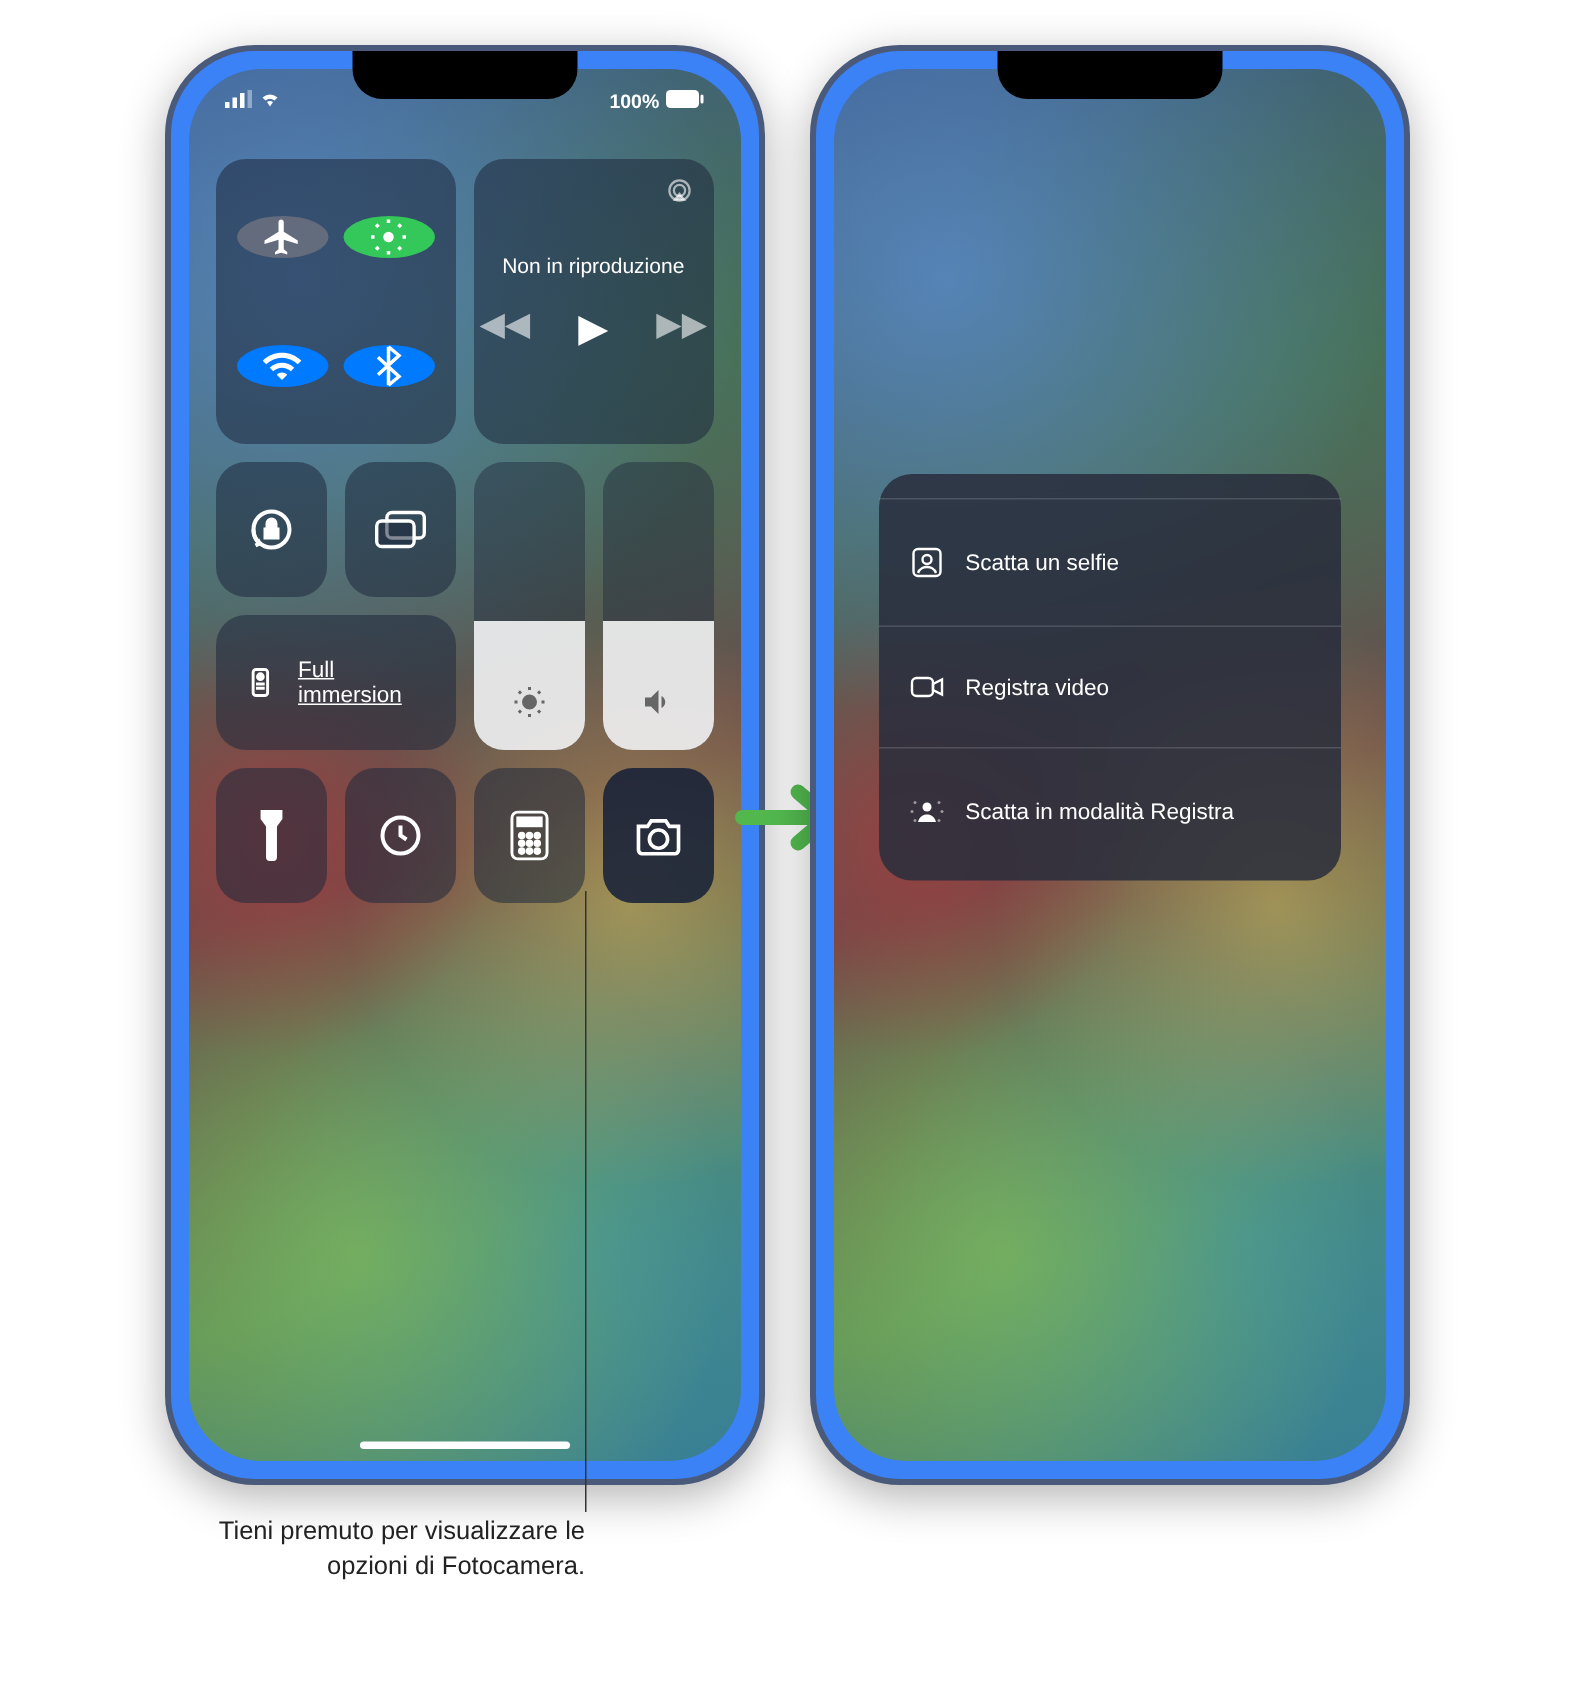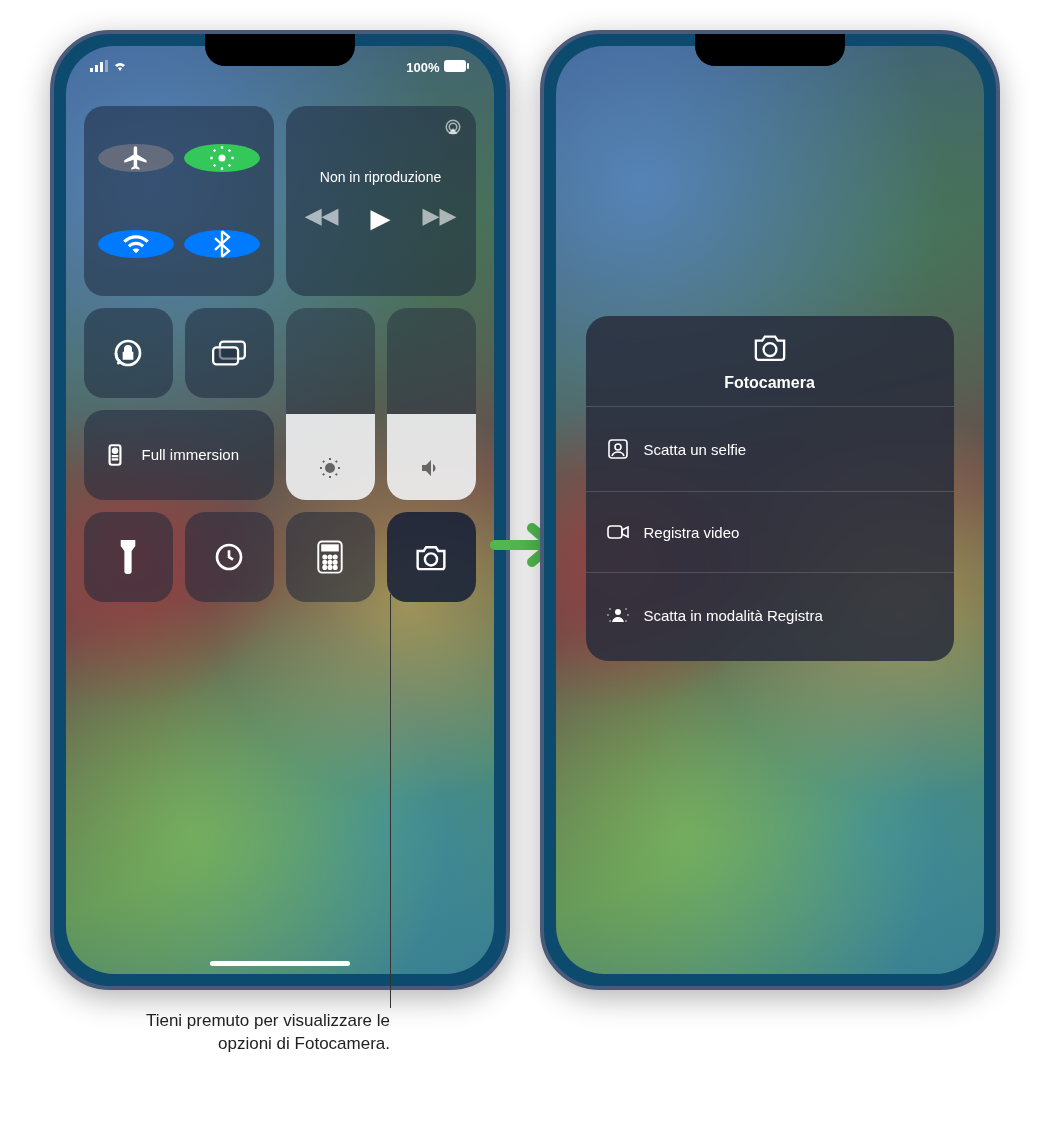--- a/index.html
+++ b/index.html
@@ -11,23 +11,23 @@
     position: relative;
   }
   .layout {
     display: flex;
     align-items: flex-start;
     justify-content: center;
     gap: 30px;
     padding: 30px 20px 0 20px;
   }
   .phone {
-    width: 460px;
+    width: 400px;
     height: 960px;
-    background: #0c4a6e;
+    background: #3b82f6;
     border-radius: 60px;
     border: 4px solid #4a5a7a;
     position: relative;
     overflow: hidden;
     box-shadow: 0 8px 30px rgba(0,0,0,0.3);
   }
   .phone-inner {
     position: absolute;
     inset: 12px;
     border-radius: 48px;
@@ -135,20 +135,21 @@
   }
   .focus-tile {
     grid-column: span 2;
     height: 90px;
     justify-content: flex-start;
     padding: 0 18px;
     gap: 14px;
     font-size: 15px;
     text-align: left;
     line-height: 1.15;
+    text-decoration: underline;
   }
   .slider-tile {
     height: 192px;
     position: relative;
     overflow: hidden;
     background: rgba(30,40,60,0.45);
   }
   .slider-fill {
     position: absolute;
     left: 0; right: 0; bottom: 0;
@@ -399,29 +400,20 @@
         <path d="M5 25 L55 25" stroke="#52b84e" stroke-width="10" stroke-linecap="round"></path>
         <path d="M42 8 L62 25 L42 42" fill="none" stroke="#52b84e" stroke-width="10" stroke-linecap="round" stroke-linejoin="round"></path>
       </svg>
   </div>
 
   <div class="phone">
     <div class="notch"></div>
     <div class="phone-inner">
 
       <div class="camera-menu">
-        <div class="camera-menu-header">
-          <span>
-            <svg width="36" height="30" viewBox="0 0 28 22" fill="none" stroke="#fff" stroke-width="1.8">
-                <path d="M3 6h5l2-3h8l2 3h5v13a2 2 0 0 1-2 2H5a2 2 0 0 1-2-2V6z"></path>
-                <circle cx="14" cy="13" r="5"></circle>
-              </svg>
-          </span>
-          <span>Fotocamera</span>
-        </div>
         <div class="camera-menu-item">
           <svg width="24" height="24" viewBox="0 0 24 24" fill="none" stroke="#fff" stroke-width="1.6">
               <rect x="3" y="3" width="18" height="18" rx="3"></rect>
               <circle cx="12" cy="10" r="3"></circle>
               <path d="M6 19c1-3 4-4 6-4s5 1 6 4"></path>
             </svg>
           <span>Scatta un selfie</span>
         </div>
         <div class="camera-menu-item">
           <svg width="24" height="20" viewBox="0 0 24 18" fill="none" stroke="#fff" stroke-width="1.6">

